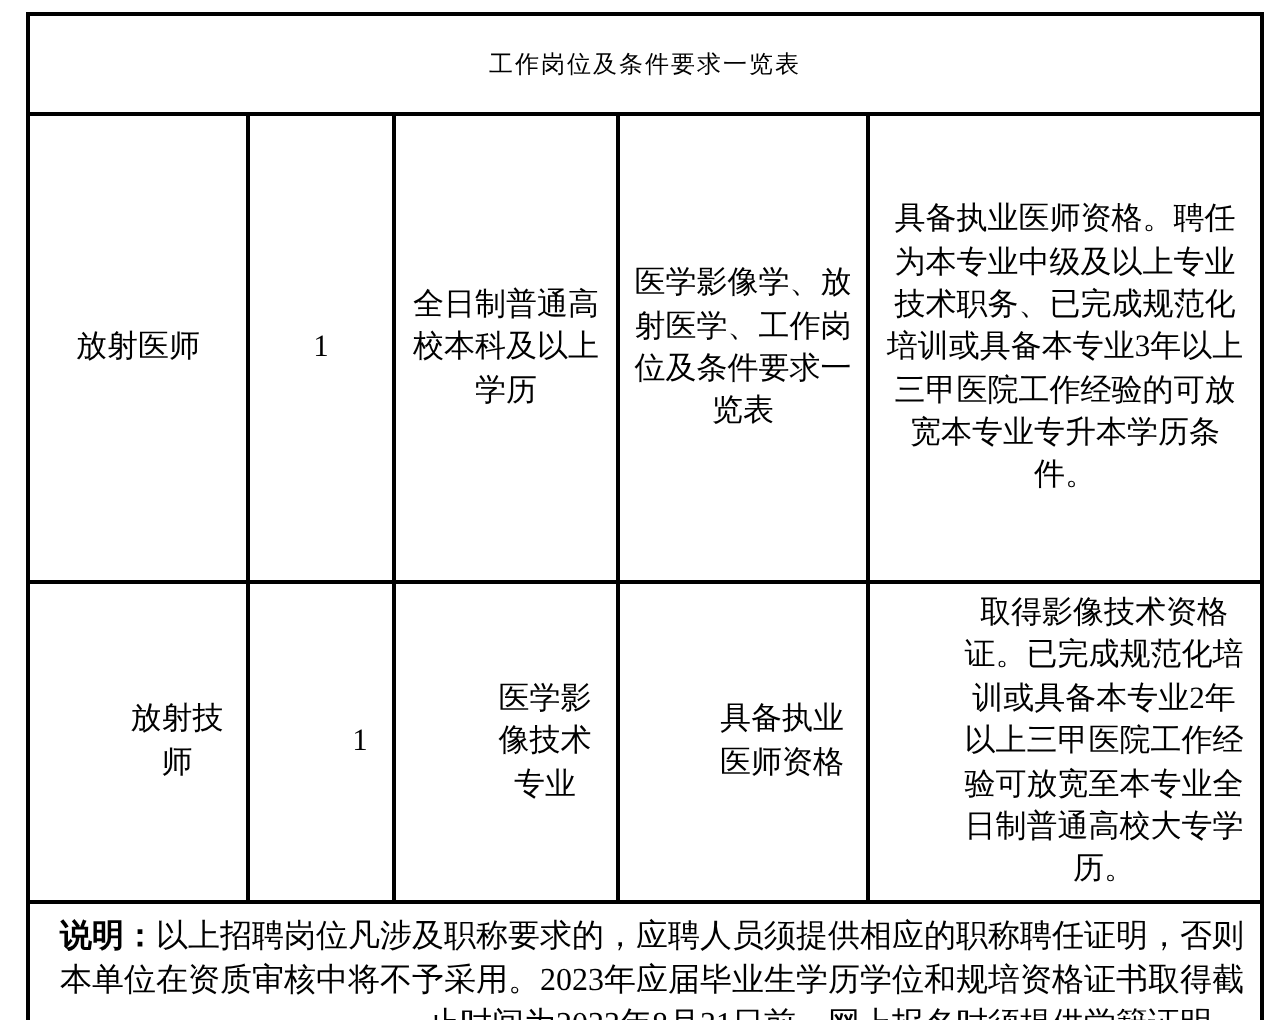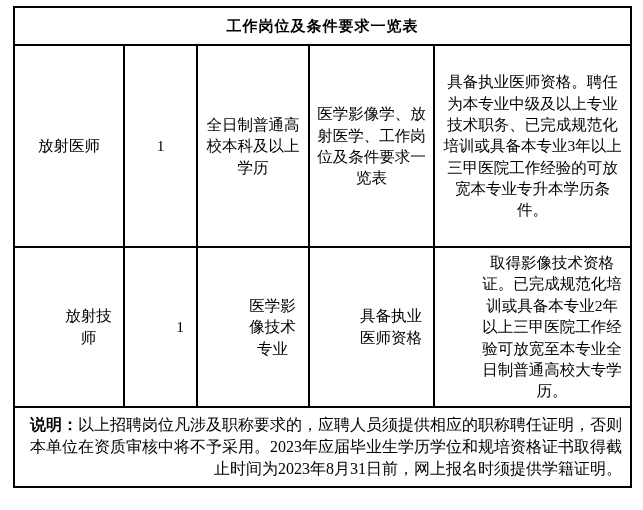--- a/index.html
+++ b/index.html
@@ -28,32 +28,32 @@
     border: 2px solid #000000;
     text-align: center;
     vertical-align: middle;
     padding: 4px 5px;
     box-sizing: border-box;
     font-size: 15.5px;
     line-height: 1.38;
     word-break: break-all;
   }
   tr.title-row th {
-    height: 38px;
-    font-size: 15px;
-    font-weight: bold;
+    height: 50px;
+    font-size: 12px;
+    font-weight: normal;
     letter-spacing: 1px;
   }
   tr.header-row th {
     height: 58px;
     font-size: 16px;
     font-weight: bold;
     white-space: pre-line;
   }
-  tr.data-row-1 td { height: 202px; }
+  tr.data-row-1 td { height: 234px; }
   tr.data-row-2 td { height: 112px; padding-left: 44px; }
   tr.note-row td {
     height: 80px;
     text-align: right;
     vertical-align: middle;
     font-size: 16px;
     padding: 6px 8px;
   }
   .note-label {
     font-weight: bold;

